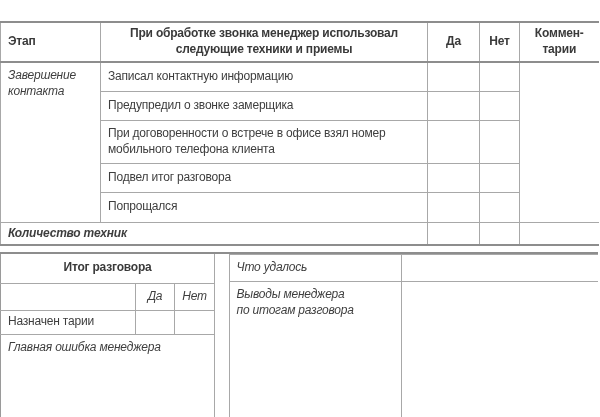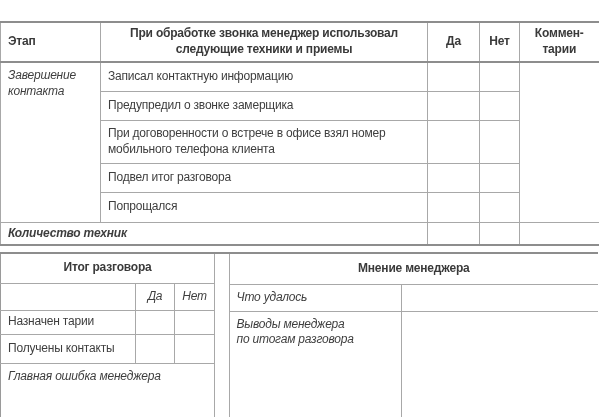--- a/index.html
+++ b/index.html
@@ -138,42 +138,34 @@
       <tr style="height:27px">
         <td></td>
         <td class="italic" style="text-align:center">Да</td>
         <td class="italic" style="text-align:center">Нет</td>
       </tr>
       <tr style="height:24px">
         <td>Назначен тарии</td>
         <td></td>
         <td></td>
       </tr>
-      <tr style="height:29px">
-        <td>Получены контакты</td>
-        <td></td>
-        <td></td>
-      </tr>
       <tr>
         <td colspan="3" class="italic top-al">Главная ошибка менеджера</td>
       </tr>
     </tbody>
       </table>
 
     <div class="spacer"></div>
 
     <table class="t3">
       <colgroup>
         <col style="width:172px">
           <col style="width:197px">
       </colgroup>
       <tbody>
-          <tr style="height:30px">
-        <th colspan="2">Мнение менеджера</th>
-      </tr>
       <tr style="height:27px">
         <td class="italic">Что удалось</td>
         <td></td>
       </tr>
       <tr>
         <td class="italic pre top-al">Выводы менеджера
 по итогам разговора</td>
         <td></td>
       </tr>
     </tbody>

